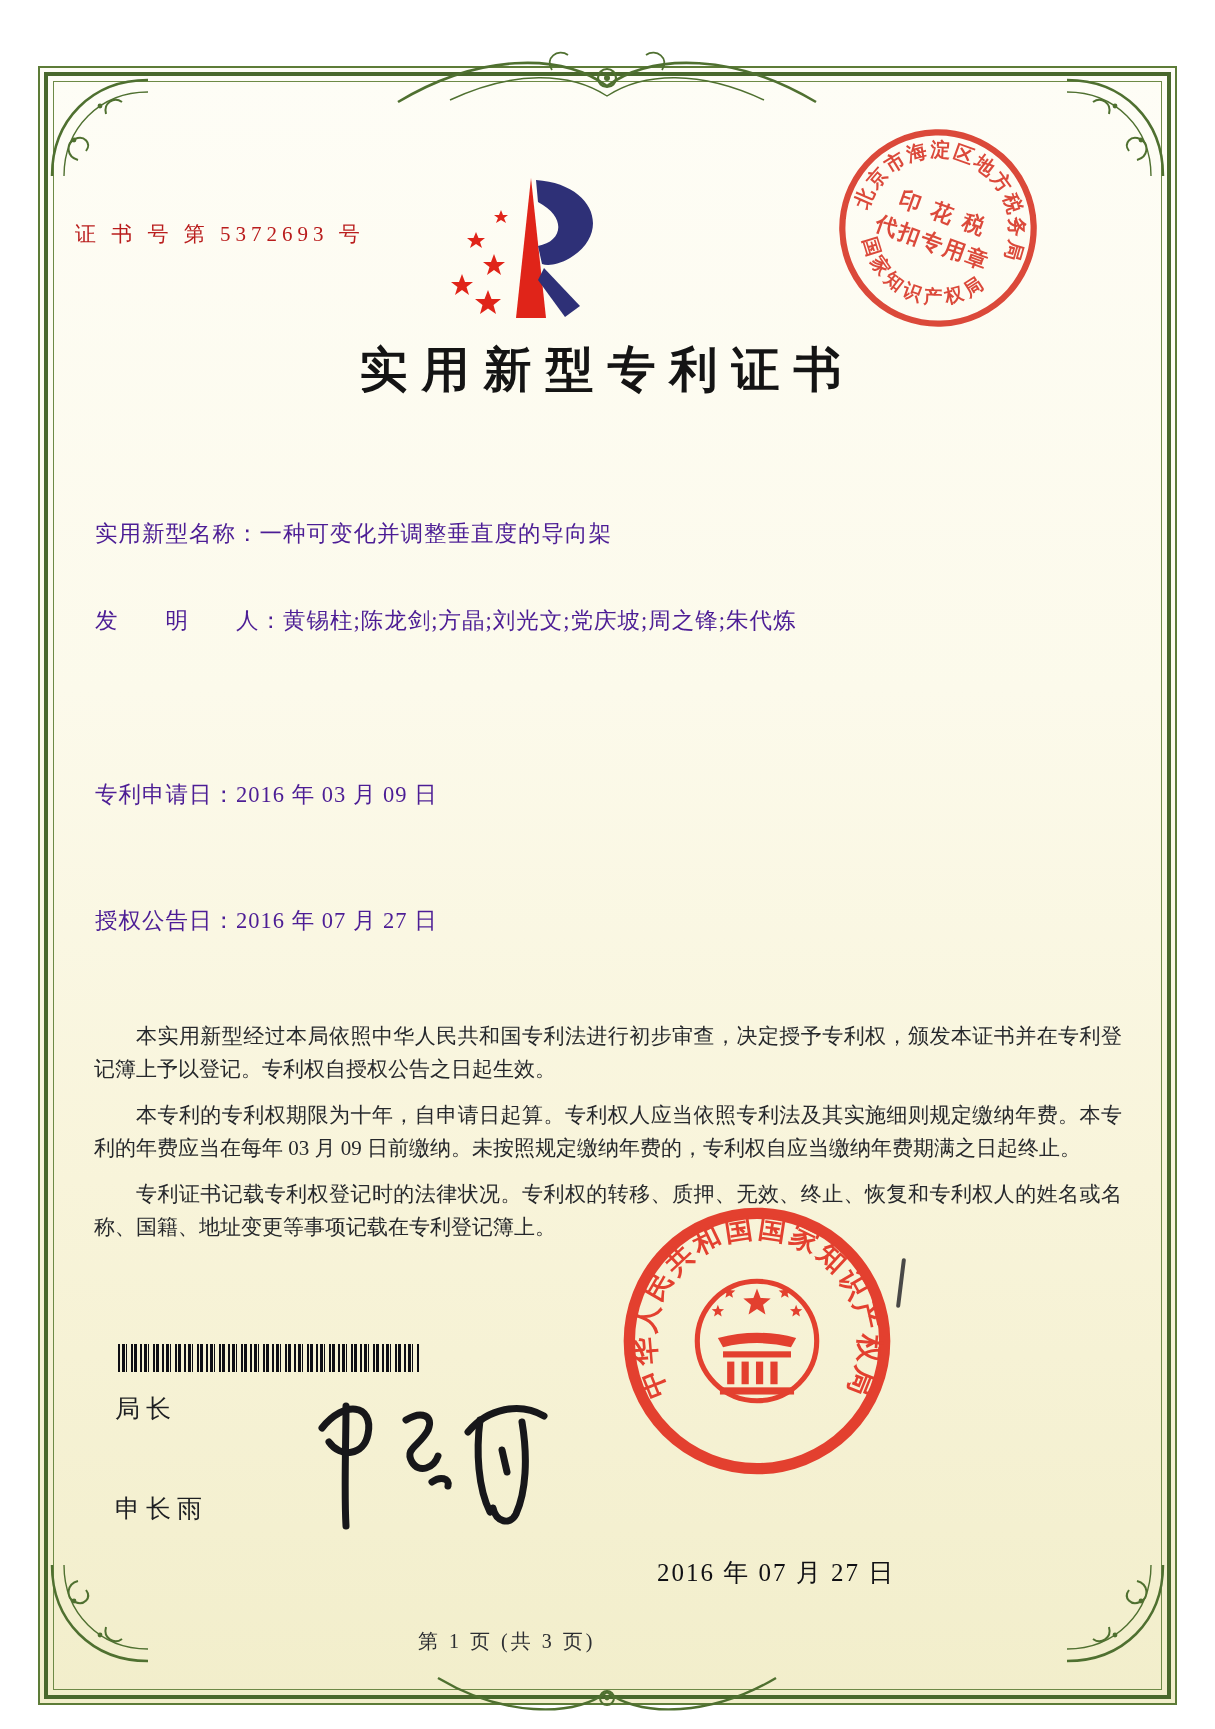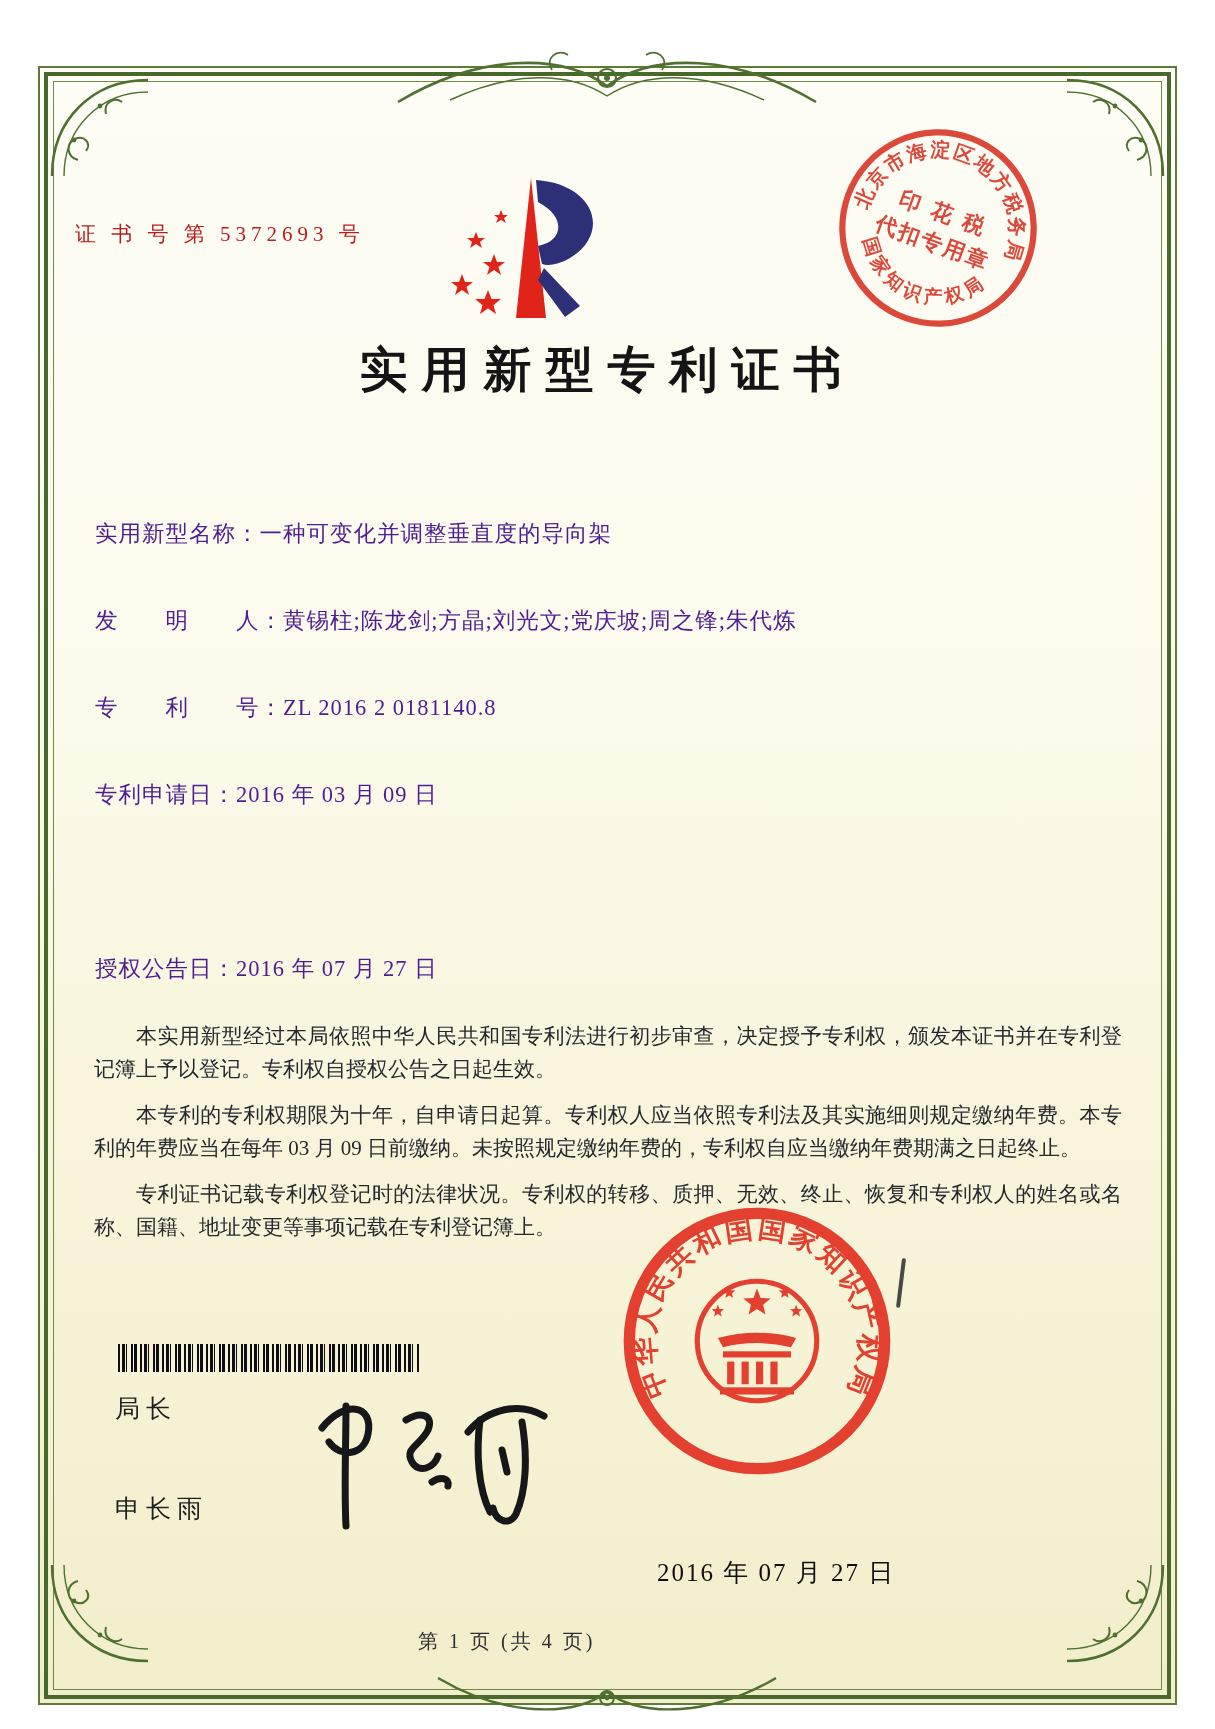--- a/index.html
+++ b/index.html
@@ -120,23 +120,22 @@
       <textPath href="#taxBot" startOffset="50%" text-anchor="middle">国家知识产权局</textPath>
     </text>
     <text x="100" y="92" text-anchor="middle" font-size="21" font-weight="bold" fill="#d93a2b" letter-spacing="3">印 花 税</text>
     <text x="100" y="122" text-anchor="middle" font-size="21" font-weight="bold" fill="#d93a2b" letter-spacing="2">代扣专用章</text>
   </svg>
 
   <div class="abs title">实用新型专利证书</div>
 
   <div class="abs field-row" style="top:518px"><span>实用新型名称：</span><span>一种可变化并调整垂直度的导向架</span></div>
   <div class="abs field-row" style="top:605px"><span>发　　明　　人：</span><span>黄锡柱;陈龙剑;方晶;刘光文;党庆坡;周之锋;朱代炼</span></div>
-  <div class="abs field-row" style="top:692px"><span>专　　利　　号：</span><span>ZL 2016 2 0181140.8</span></div>
   <div class="abs field-row" style="top:779px"><span>专利申请日：</span><span>2016 年 03 月 09 日</span></div>
-  <div class="abs field-row" style="top:953px"><span>授权公告日：</span><span>2016 年 07 月 27 日</span></div>
+  <div class="abs field-row" style="top:905px"><span>授权公告日：</span><span>2016 年 07 月 27 日</span></div>
 
   <div class="abs paras">
     <p>本实用新型经过本局依照中华人民共和国专利法进行初步审查，决定授予专利权，颁发本证书并在专利登记簿上予以登记。专利权自授权公告之日起生效。</p>
     <p>本专利的专利权期限为十年，自申请日起算。专利权人应当依照专利法及其实施细则规定缴纳年费。本专利的年费应当在每年 03 月 09 日前缴纳。未按照规定缴纳年费的，专利权自应当缴纳年费期满之日起终止。</p>
     <p>专利证书记载专利权登记时的法律状况。专利权的转移、质押、无效、终止、恢复和专利权人的姓名或名称、国籍、地址变更等事项记载在专利登记簿上。</p>
   </div>
 
   <div class="abs barcode"></div>
 
   <div class="abs sig-label" style="top:1392px">局长</div>
@@ -175,15 +174,15 @@
       <rect x="134" y="155" width="7" height="22"></rect>
       <rect x="148" y="155" width="7" height="22"></rect>
       <rect x="99" y="180" width="72" height="7"></rect>
     </g>
   </svg>
 
   <div class="abs seal-date">2016 年 07 月 27 日</div>
 
   <div class="abs ink-mark"></div>
 
-  <div class="abs footer">第 1 页 (共 4 页)</div>
+  <div class="abs footer">第 1 页 (共 3 页)</div>
 
 </div>
 
 </body></html>

